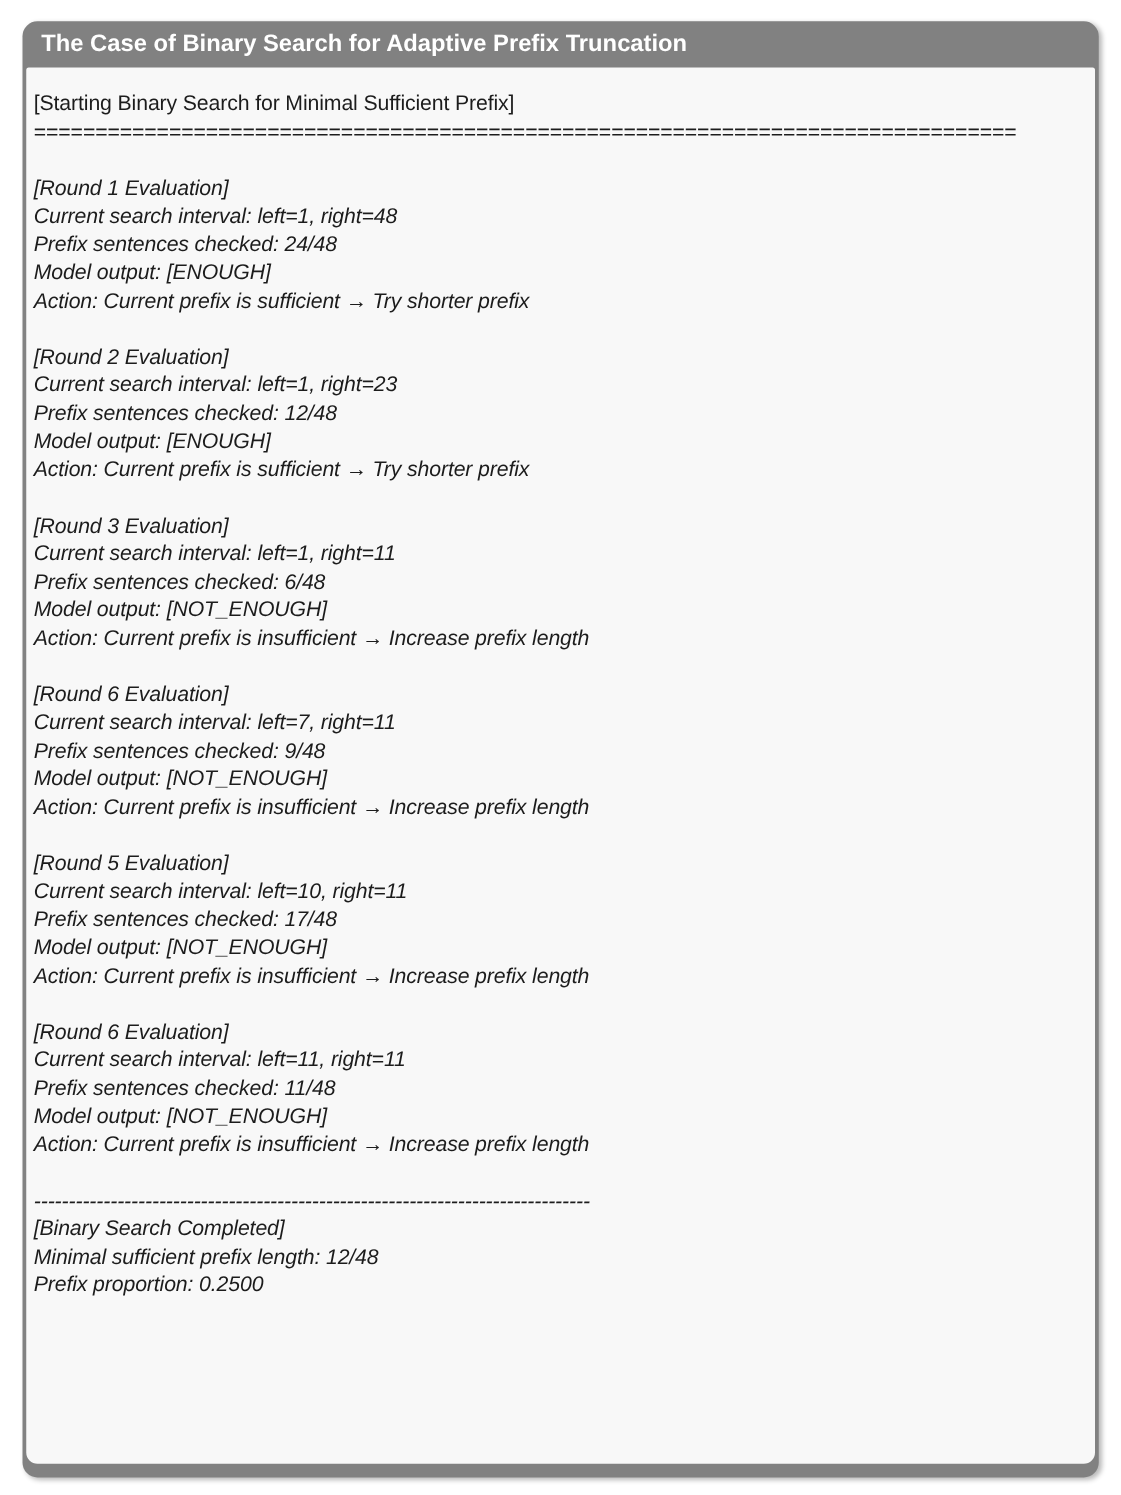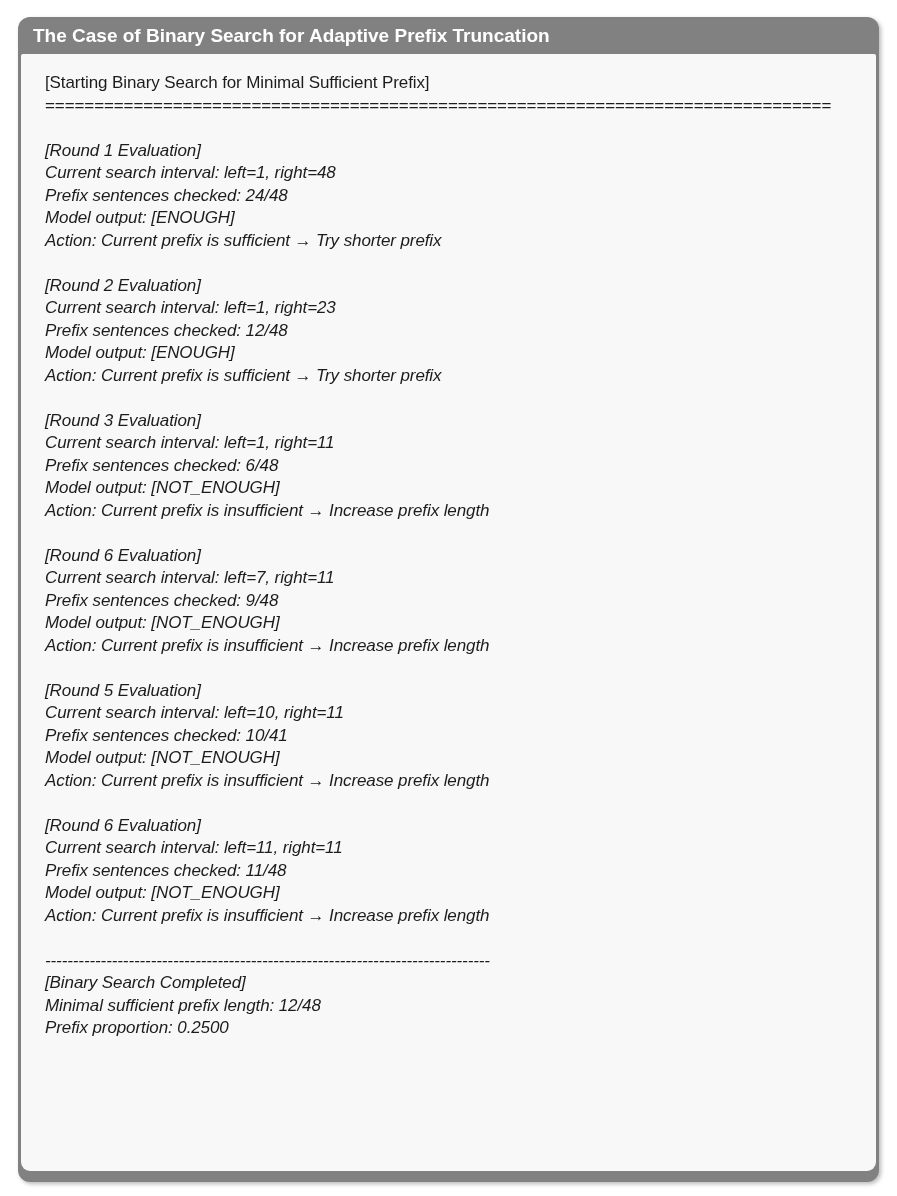--- a/index.html
+++ b/index.html
@@ -36,21 +36,21 @@
     overflow: hidden;
   }
   .content {
     position: absolute;
     left: 3px;
     right: 3px;
     top: 37px;
     bottom: 11px;
     background: #f8f8f8;
     border-radius: 2px 2px 9px 9px;
-    padding: 18px 10px 0 24px;
+    padding: 18px 10px 0 6px;
     overflow: hidden;
     box-sizing: border-box;
   }
   .line {
     font-size: 17px;
     line-height: 22.5px;
     color: #1c1c1c;
     white-space: pre;
     letter-spacing: -0.1px;
   }
@@ -102,21 +102,21 @@
         <div class="line">[Round 6 Evaluation]</div>
         <div class="line">Current search interval: left=7, right=11</div>
         <div class="line">Prefix sentences checked: 9/48</div>
         <div class="line">Model output: [NOT_ENOUGH]</div>
         <div class="line">Action: Current prefix is insufficient → Increase prefix length</div>
       </div>
 
       <div class="round">
         <div class="line">[Round 5 Evaluation]</div>
         <div class="line">Current search interval: left=10, right=11</div>
-        <div class="line">Prefix sentences checked: 10/41</div>
+        <div class="line">Prefix sentences checked: 17/48</div>
         <div class="line">Model output: [NOT_ENOUGH]</div>
         <div class="line">Action: Current prefix is insufficient → Increase prefix length</div>
       </div>
 
       <div class="round">
         <div class="line">[Round 6 Evaluation]</div>
         <div class="line">Current search interval: left=11, right=11</div>
         <div class="line">Prefix sentences checked: 11/48</div>
         <div class="line">Model output: [NOT_ENOUGH]</div>
         <div class="line">Action: Current prefix is insufficient → Increase prefix length</div>

